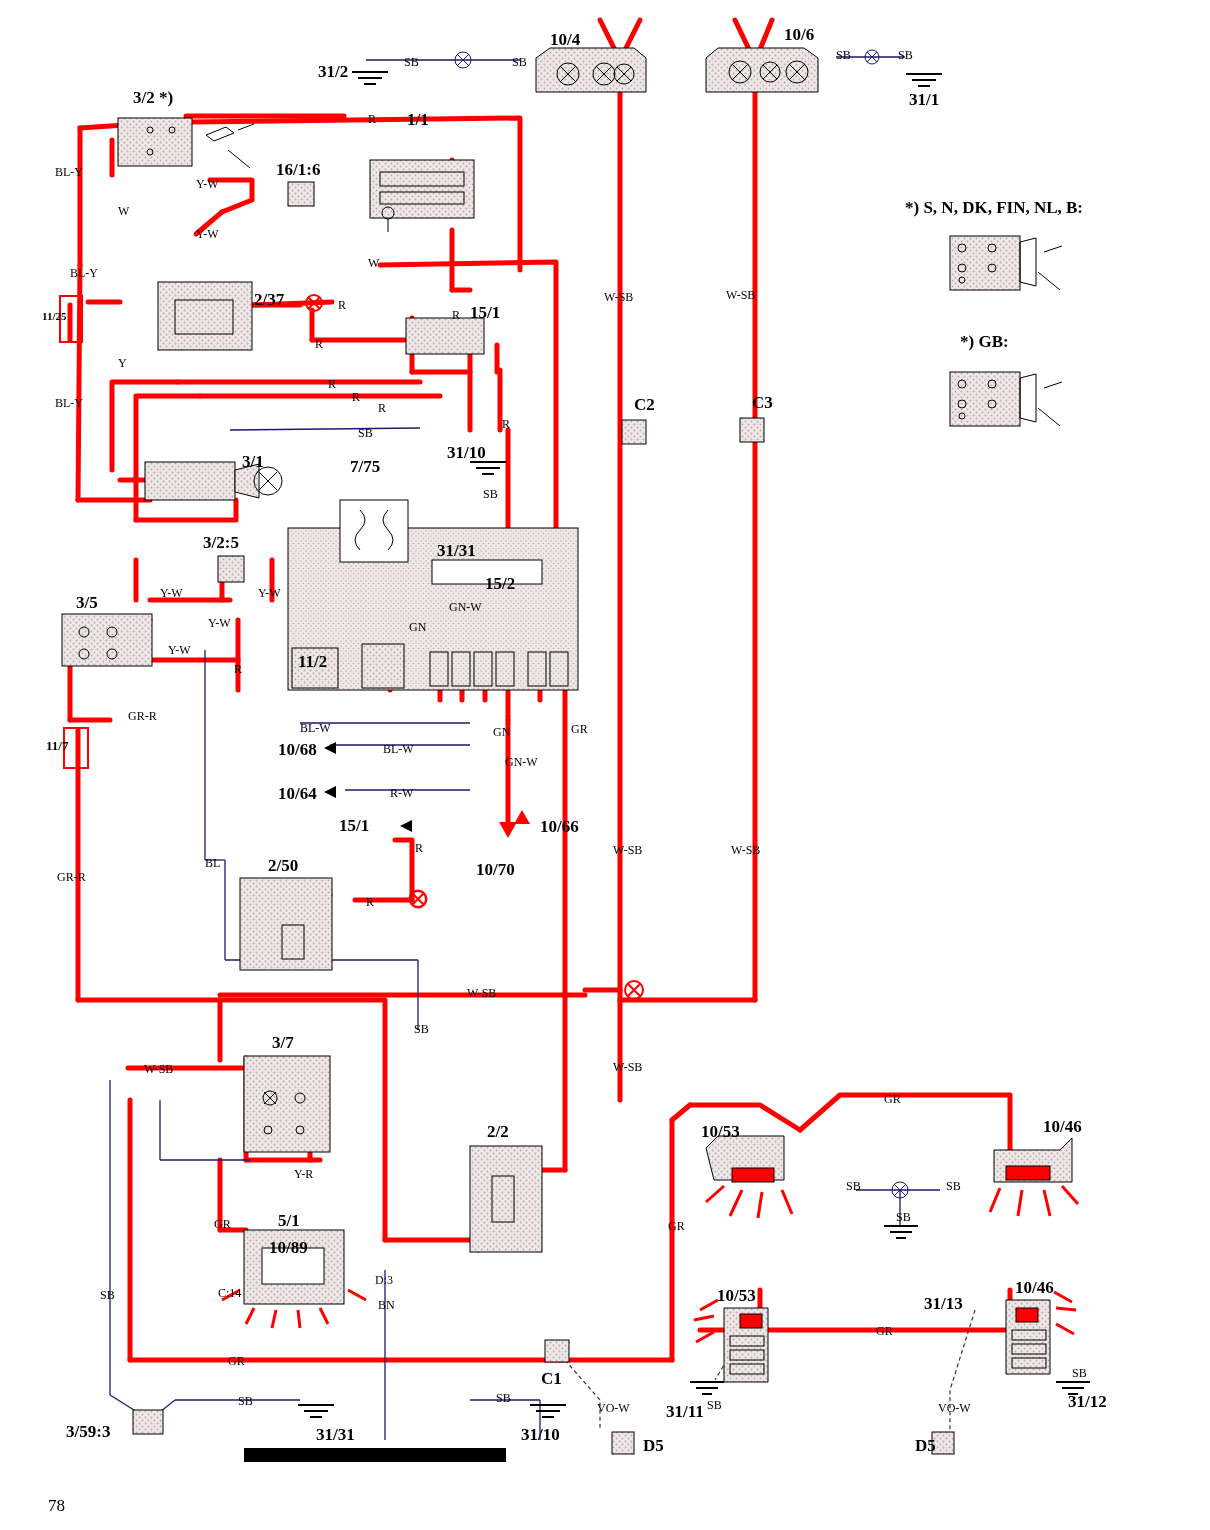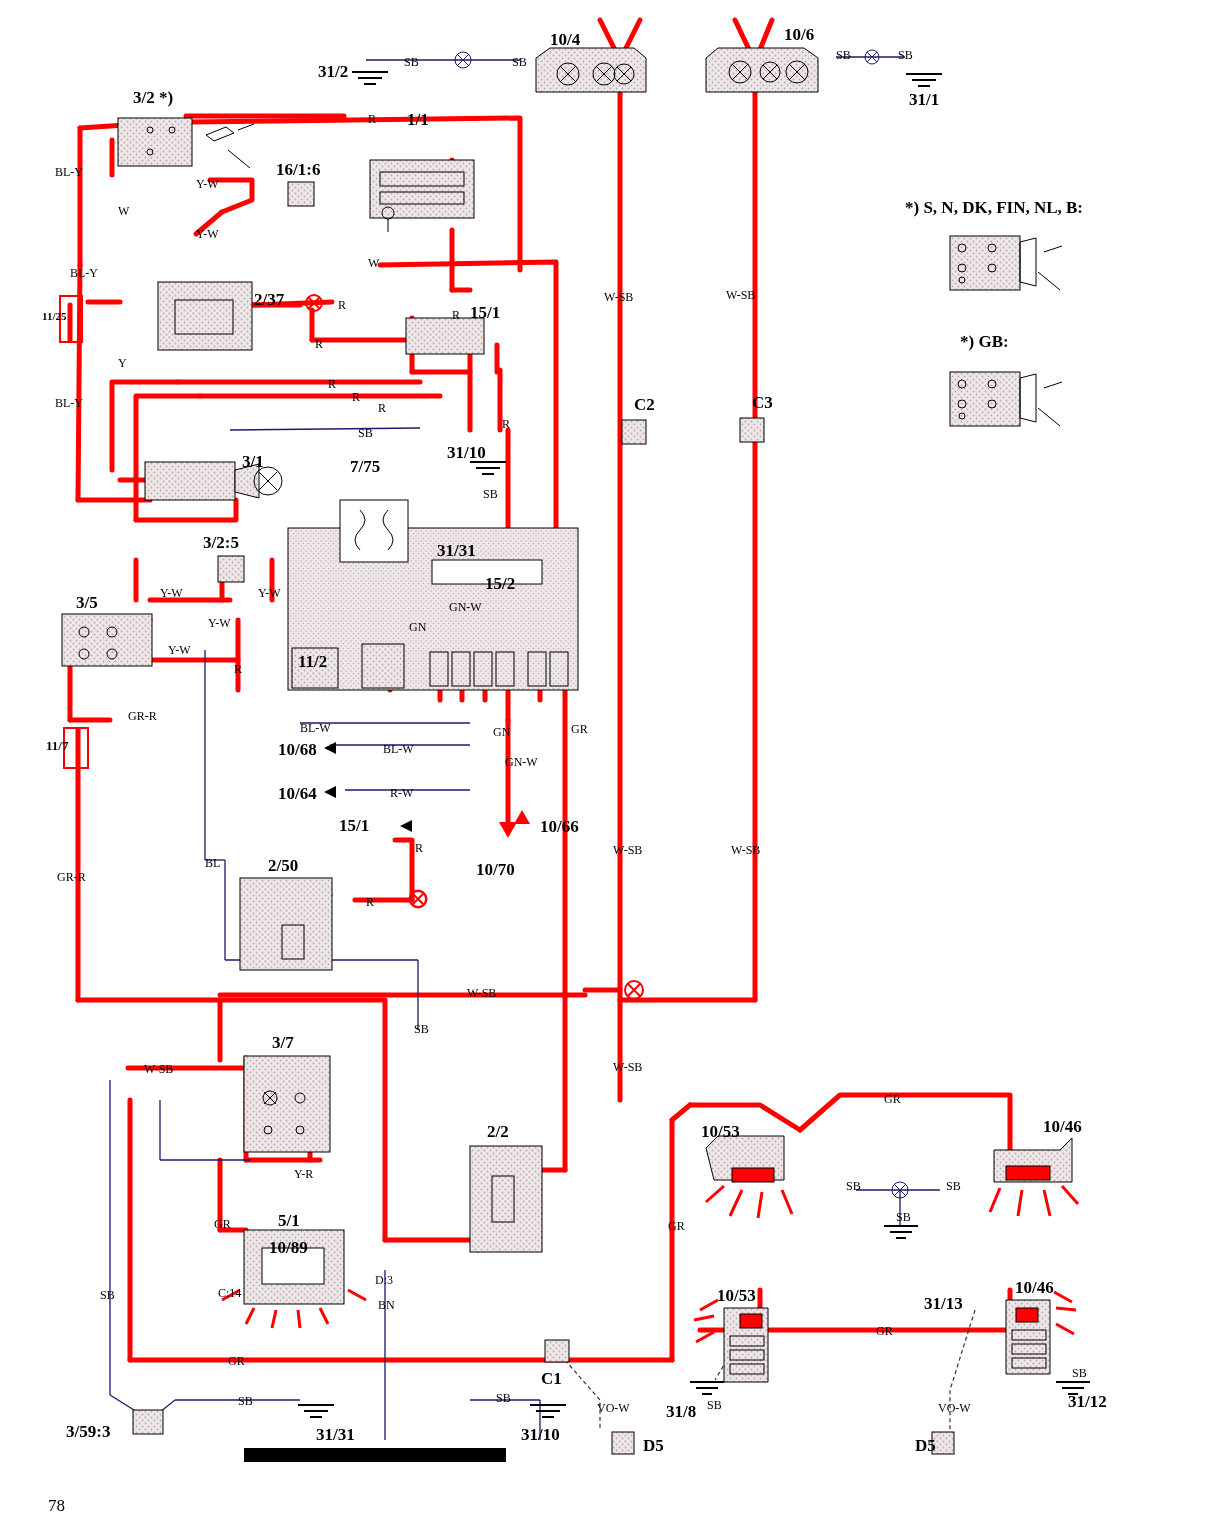--- a/index.html
+++ b/index.html
@@ -400,21 +400,21 @@
 <div class="lbl comp" style="left:268px;top:856px;">2/50</div>
 <div class="lbl comp" style="left:272px;top:1033px;">3/7</div>
 <div class="lbl comp" style="left:487px;top:1122px;">2/2</div>
 <div class="lbl comp" style="left:278px;top:1211px;">5/1</div>
 <div class="lbl comp" style="left:269px;top:1238px;">10/89</div>
 <div class="lbl comp" style="left:701px;top:1122px;">10/53</div>
 <div class="lbl comp" style="left:1043px;top:1117px;">10/46</div>
 <div class="lbl comp" style="left:717px;top:1286px;">10/53</div>
 <div class="lbl comp" style="left:1015px;top:1278px;">10/46</div>
 <div class="lbl comp" style="left:879px;top:1294px;margin-left:45px;">31/13</div>
-<div class="lbl comp" style="left:666px;top:1402px;">31/8</div>
+<div class="lbl comp" style="left:666px;top:1402px;">31/11</div>
 <div class="lbl comp" style="left:1068px;top:1392px;">31/12</div>
 <div class="lbl comp" style="left:541px;top:1369px;">C1</div>
 <div class="lbl comp" style="left:643px;top:1436px;">D5</div>
 <div class="lbl comp" style="left:915px;top:1436px;">D5</div>
 <div class="lbl comp" style="left:66px;top:1422px;">3/59:3</div>
 <div class="lbl comp" style="left:316px;top:1425px;">31/31</div>
 <div class="lbl comp" style="left:521px;top:1425px;">31/10</div>
 
 <div class="lbl note" style="left:905px;top:198px;text-align:right;">*) S, N, DK, FIN, NL, B:</div>
 <div class="lbl note" style="left:960px;top:332px;">*) GB:</div>

